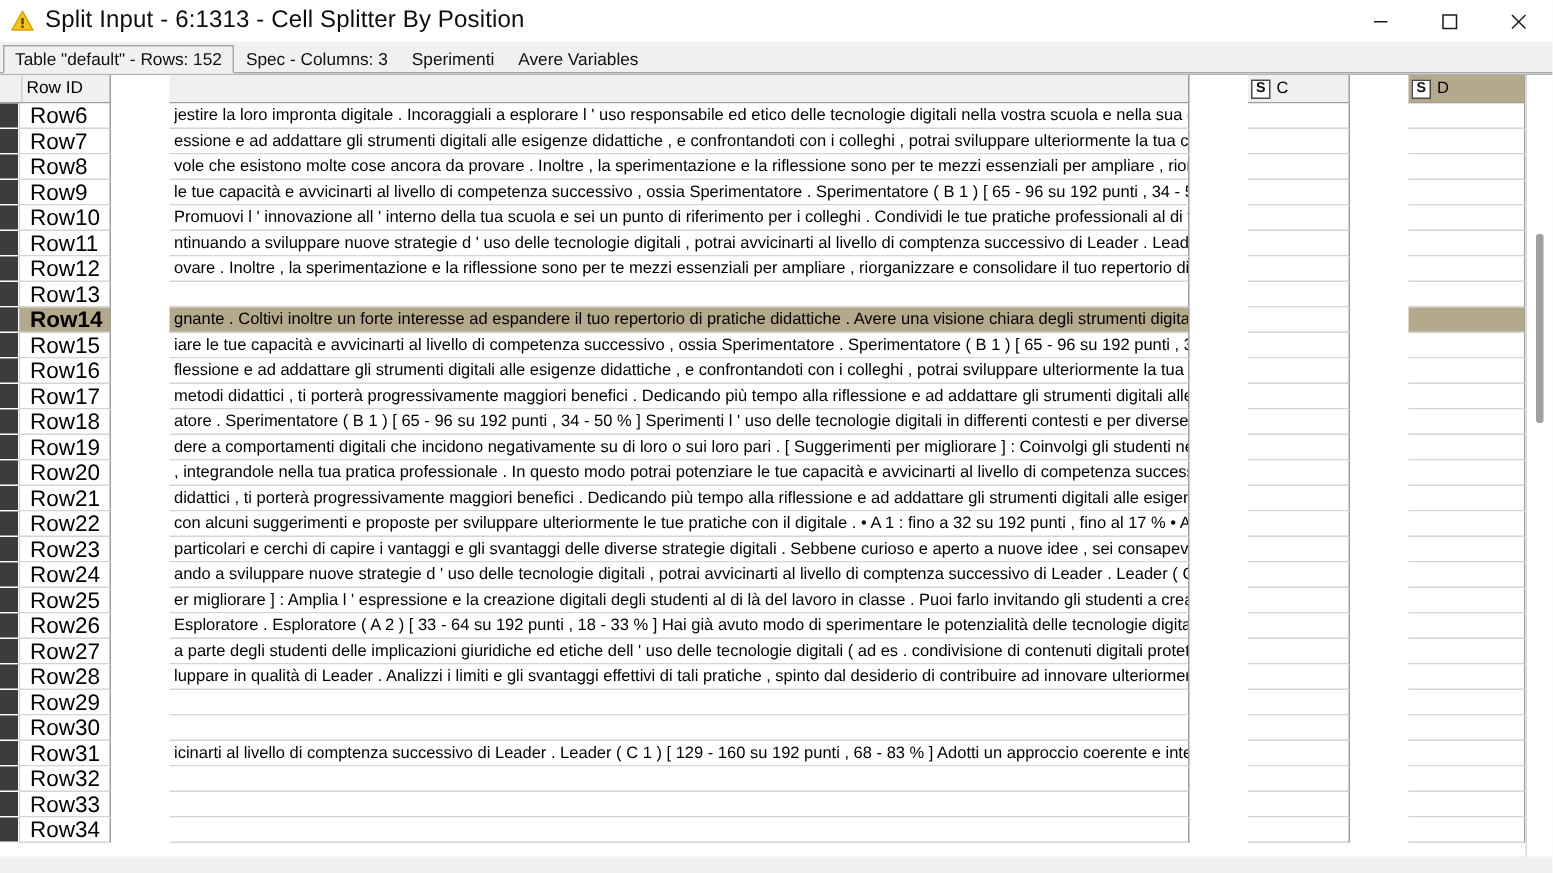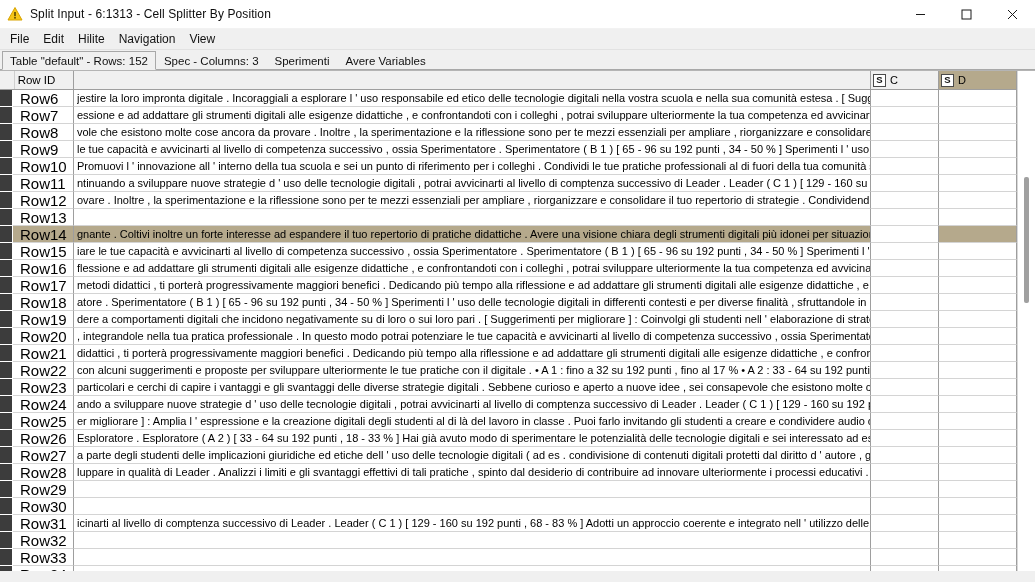--- a/index.html
+++ b/index.html
@@ -25,21 +25,21 @@
     flex: 0 0 29px;
     border-bottom: 1px solid #f2f2f2;
   }
   .title-icon {
     width: 16px; height: 16px;
     margin-left: 7px; margin-right: 7px;
     position: relative; flex: 0 0 16px;
   }
   .title-icon svg { display:block; }
   .title-text {
-    font-size: 12px; color: #0d0d0d;
+    font-size: 16px; color: #0d0d0d;
     white-space: nowrap; letter-spacing: .1px;
   }
   .win-ctrls { margin-left: auto; display: flex; height: 29px; }
   .win-btn {
     width: 46px; height: 29px;
     display: flex; align-items: center; justify-content: center;
     color: #1a1a1a;
   }
   .win-btn svg { display: block; }
 
@@ -89,20 +89,21 @@
     display: flex;
     background: #ffffff;
     border-top: 1px solid #b4b4b4;
     overflow: hidden;
     position: relative;
   }
   .grid {
     flex: 1 1 auto;
     display: flex;
     min-width: 0;
+    gap: 39px;
   }
 
   
   .rowid-col {
     width: 74px; flex: 0 0 74px;
     display: flex; flex-direction: column;
     background: #ffffff;
   }
   .colhead-row {
     height: 19px; flex: 0 0 19px;
@@ -128,21 +129,21 @@
     position: relative;
   }
   .rowid-cell .swatch {
     width: 13px; height: 17px; flex: 0 0 13px;
     background: #3c3c3c;
     border-right: 1px solid #ffffff;
     border-bottom: 1px solid #ffffff;
   }
   .rowid-cell .rid { padding-left: 7px; white-space: nowrap; }
   .rowid-cell.sel { background: #b5a98c; }
-  .rowid-cell.sel .rid { background: transparent; }
+  .rowid-cell.sel .rid { background: transparent; font-weight: bold; }
 
   
   .data-col {
     flex: 1 1 auto; min-width: 0;
     display: flex; flex-direction: column;
   }
   .data-col .colhead {
     height: 19px; flex: 0 0 19px;
     background: #f0f0f0;
     border-bottom: 1px solid #9e9e9e;
@@ -240,27 +241,20 @@
       </div>
       <div class="win-btn">
         <svg width="11" height="11" viewBox="0 0 11 11">
             <line x1="1" y1="1" x2="10" y2="10" stroke="#1a1a1a" stroke-width="1"></line>
             <line x1="10" y1="1" x2="1" y2="10" stroke="#1a1a1a" stroke-width="1"></line>
           </svg>
       </div>
     </div>
   </div>
 
-  <div class="menubar">
-    <div class="menu-item">File</div>
-    <div class="menu-item">Edit</div>
-    <div class="menu-item">Hilite</div>
-    <div class="menu-item">Navigation</div>
-    <div class="menu-item">View</div>
-  </div>
 
   <div class="tabbar">
     <div class="tab active">Table "default" - Rows: 152</div>
     <div class="tab">Spec - Columns: 3</div>
     <div class="tab">Sperimenti</div>
     <div class="tab">Avere Variables</div>
   </div>
 
   <div class="table-wrap">
     <div class="grid">

